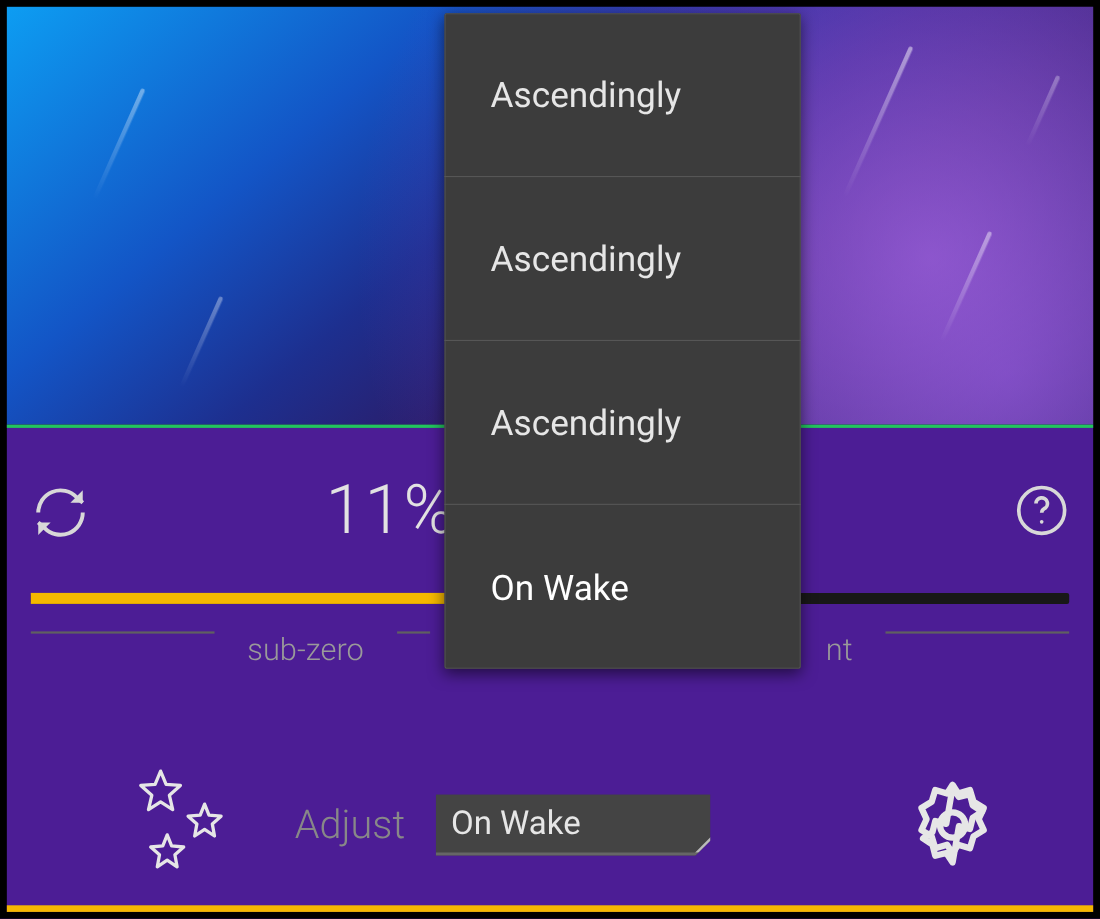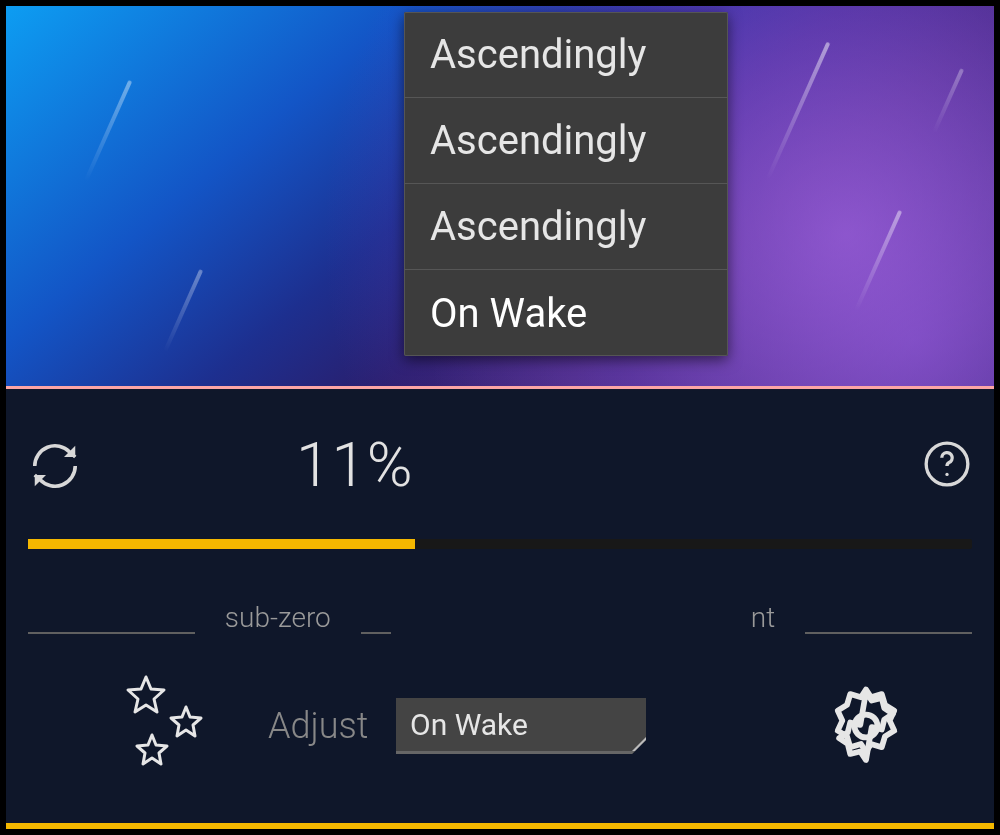--- a/index.html
+++ b/index.html
@@ -11,46 +11,46 @@
     position: absolute; left: 0; top: 0; right: 0; height: 380px;
     background:
       radial-gradient(circle at 85% 60%, rgba(180,110,255,0.55) 0%, rgba(120,70,220,0.4) 30%, rgba(60,40,140,0) 60%),
       radial-gradient(circle at 92% 88%, rgba(180,110,255,0.50) 0%, rgba(120,70,220,0) 50%),
       linear-gradient(140deg, #0d9df2 0%, #1355c6 28%, #1d2f8f 45%, #2a1e6c 58%, #2e1b56 70%, #1a1236 100%);
   }
 
   
   .panel {
     position: absolute; left: 0; right: 0; top: 380px; bottom: 0;
-    background: #0f172a; border-top: 3px solid #fca5a5;
+    background: #4c1d95; border-top: 3px solid #22c55e;
   }
 
   .row-top { position: relative; height: 150px; }
   .refresh { position: absolute; left: 22px; top: 50px; }
   .help { position: absolute; right: 22px; top: 50px; }
   .percent {
     position: absolute; top: 50%; transform: translateY(-50%);
     left: 290px; color: #e2e2e2; font-size: 62px; font-weight: 300; letter-spacing: 1px;
   }
 
   .track {
     position: absolute; left: 22px; right: 22px; top: 150px; height: 10px;
     background: #181818; border-radius: 2px;
   }
   .track-fill {
     position: absolute; left: 0; top: 0; bottom: 0; width: 41%;
     background: #f5b800;
   }
 
-  .labels { position: absolute; left: 22px; right: 22px; top: 185px; height: 60px; display: flex; align-items: flex-end; }
+  .labels { position: absolute; left: 22px; right: 22px; top: 185px; height: 60px; display: flex; align-items: flex-start; }
   .lbl-line { flex: 1; height: 2px; background: #606060; }
   .lbl-text { color: #9a9a9a; font-size: 28px; font-weight: 300; padding: 0 30px; white-space: nowrap; }
   .lbl-text.right { color: #9a9a9a; }
 
-  .bottom-row { position: absolute; left: 0; right: 0; top: 272px; height: 130px; display: flex; align-items: center; text-decoration: underline; }
+  .bottom-row { position: absolute; left: 0; right: 0; top: 296px; height: 130px; display: flex; align-items: center; text-decoration: underline; }
   .stars { position: absolute; left: 110px; top: 10px; }
   .adjust-label { position: absolute; left: 262px; top: 50%; transform: translateY(-50%); color: #888; font-size: 36px; font-weight: 300; }
   .spinner {
     position: absolute; left: 390px; top: 50%; transform: translateY(-50%);
     width: 250px; height: 56px; background: #444; color: #e6e6e6;
     display: flex; align-items: center; padding: 0 14px; font-size: 30px; font-weight: 400;
     border-bottom: 3px solid #666;
     clip-path: polygon(0 0, 100% 0, 100% calc(100% - 14px), calc(100% - 14px) 100%, 0 100%);
   }
   .spinner::after {
@@ -62,22 +62,22 @@
 
   .bottom-accent { position: absolute; left: 0; right: 0; bottom: 0; height: 6px; background: #f5b800; }
 
   
   .dropdown {
     position: absolute; left: 398px; top: 6px; width: 324px;
     background: #3c3c3c; box-shadow: 0 4px 14px rgba(0,0,0,0.55), 0 0 0 1px #555 inset;
     border-radius: 2px; z-index: 10;
   }
   .dd-item {
-    height: 86px; display: flex; align-items: center; padding: 0 26px;
-    color: #e6e6e6; font-size: 40px; font-weight: 400;
+    height: 149px; display: flex; align-items: center; padding: 0 42px;
+    color: #e6e6e6; font-size: 32px; font-weight: 400;
     border-bottom: 1px solid #565656;
   }
   .dd-item:last-child { border-bottom: none; }
   .dd-item.selected { color: #fff; }
 
   
   .streak { position: absolute; background: linear-gradient(180deg, rgba(255,255,255,0.9), rgba(255,255,255,0)); width: 4px; border-radius: 2px; transform: rotate(24deg); filter: blur(0.5px); }
 
   svg { display: block; }
 </style>

